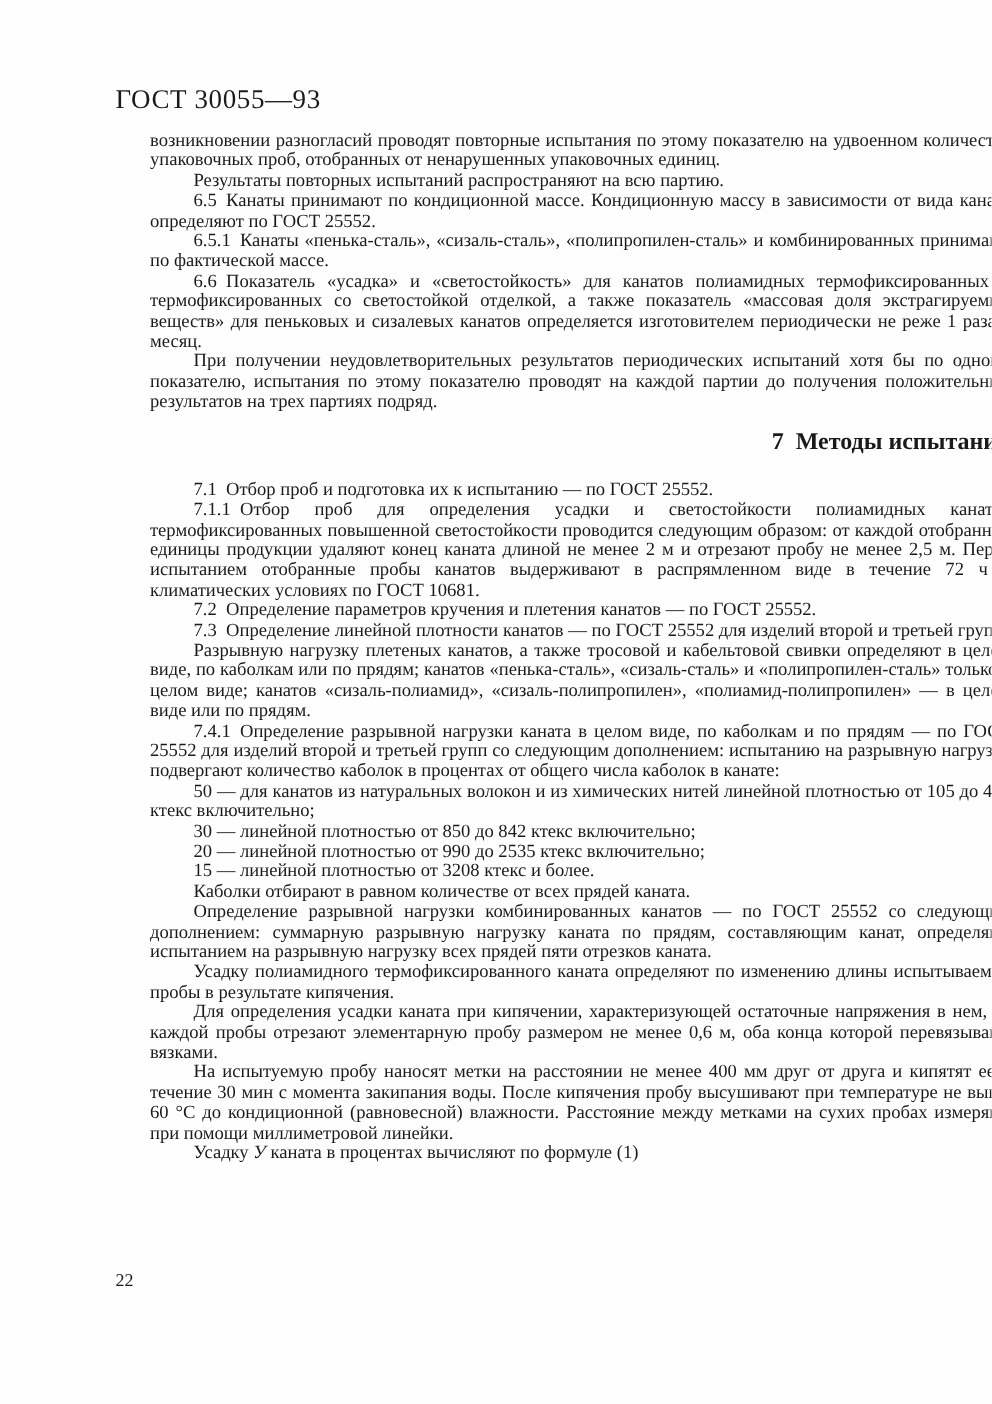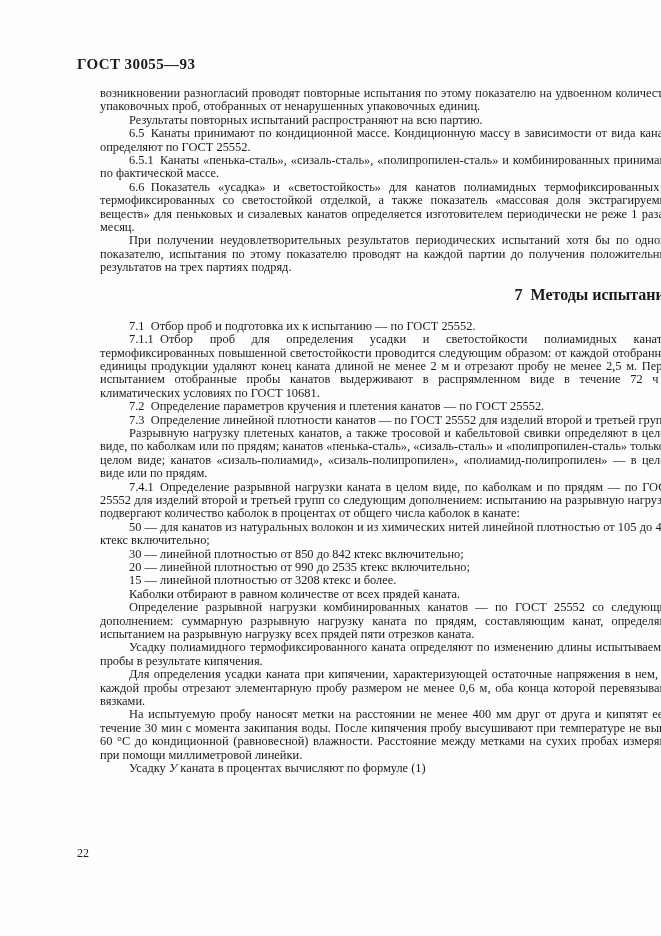--- a/index.html
+++ b/index.html
@@ -11,22 +11,22 @@
   .page {
     position: relative;
     width: 661px; height: 936px;
     background: #fefefe;
     color: #1a1a1a;
     overflow: hidden;
   }
   .running-header {
     position: absolute;
     left: 77px; top: 56px;
-    font-size: 15px;
-    font-weight: bold;
+    font-size: 18px;
+    font-weight: normal;
     letter-spacing: 0.4px;
     white-space: nowrap;
   }
   .doc-body {
     position: absolute;
     left: 73px; top: 87px;
     width: 574px;
     font-size: 12.4px;
     line-height: 13.4px;
     text-align: justify;

